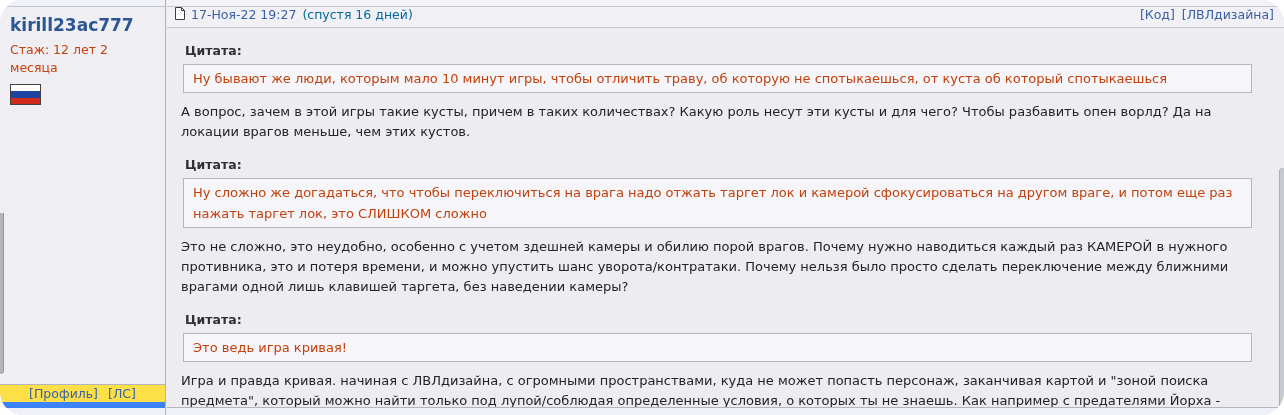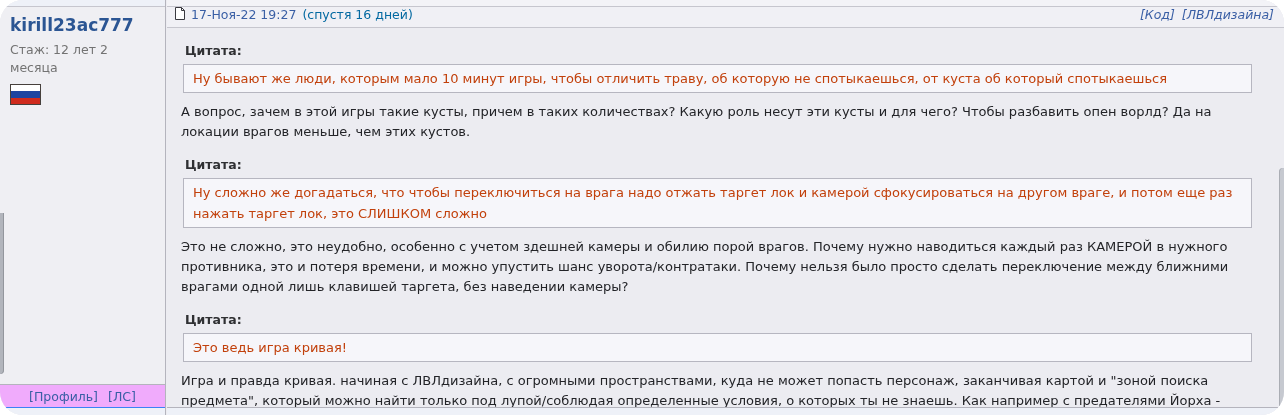--- a/index.html
+++ b/index.html
@@ -19,46 +19,46 @@
     display:flex; flex-direction:column;
   }
   .sidebar-top-strip{
     height:7px; overflow:hidden; background:#eef1f8;
     border-bottom:1px solid #c6c6ce; text-align:center;
   }
   .sidebar-user{flex:1; padding:6px 10px 0 10px;}
   .username{
     display:inline-block; font-size:17px; font-weight:bold; color:#2b5593; margin:2px 0 6px 0;
   }
-  .uinfo{font-size:12.5px; color:#737373; line-height:18px;}
+  .uinfo{font-size:12.5px; color:#c2410c; line-height:18px;}
   .flag{
     width:31px; height:21px; margin-top:7px; border:1px solid #46403c;
     background:linear-gradient(to bottom,#ffffff 0 33%,#1d44a0 33% 66%,#cf2b1d 66% 100%);
   }
   .sidebar-footer{
-    height:24px; background:#f0abfc;
-    border-top:1px solid #b4b4bd; border-bottom:1px solid #3b82f6;
+    height:24px; background:#fde047;
+    border-top:1px solid #b4b4bd; border-bottom:6px solid #3b82f6;
     display:flex; align-items:center; justify-content:center; gap:10px; font-size:12.5px;
   }
   .sidebar-bottom-strip{height:7px; background:#eef1f8;}
 
   
   .main{
     position:absolute; left:167px; top:0; width:1117px; height:415px;
     display:flex; flex-direction:column; background:#ececf1;
   }
   .main-top-strip{height:7px; background:#f3f3f7; border-bottom:1px solid #c6c6ce;}
   .post-header{
     height:21px; background:#f0f0f5; border-bottom:1px solid #c6c6ce;
     display:flex; align-items:flex-start; padding:0 10px 0 8px; font-size:12.5px;
   }
   .post-header .page-ico{display:inline-flex; margin-right:6px;}
   .post-header .date{margin-right:6px;}
   .post-header .ago{color:#0369a1;}
-  .post-header .actions{margin-left:auto; display:flex; gap:7px;font-style:italic;}
+  .post-header .actions{margin-left:auto; display:flex; gap:7px;}
   .post-body{
     flex:1; padding:4px 16px 0 14px; font-size:13px; line-height:20px; overflow:hidden;
   }
   .post-paragraph{margin:8px 0 13px 0;}
   .quote-block{margin:9px 16px 9px 2px;}
   .quote-label{font-weight:bold; font-size:12.5px; color:#2f3033; margin:0 0 3px 2px;}
   .quote-box{
     background:#f6f6fa; border:1px solid #b6b6c0; padding:3px 9px;
     font-size:13px; line-height:21px; color:#c2410c;
   }

